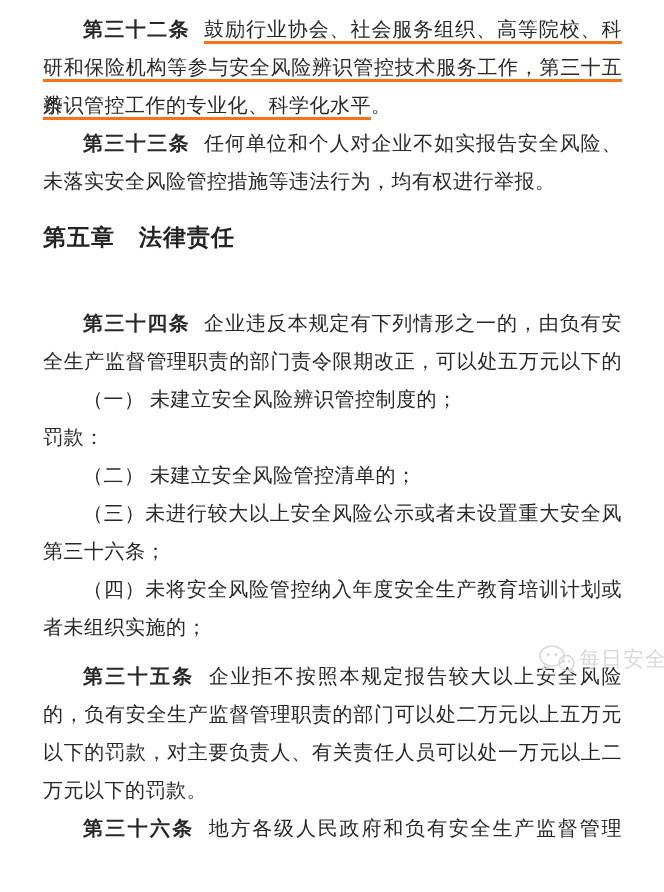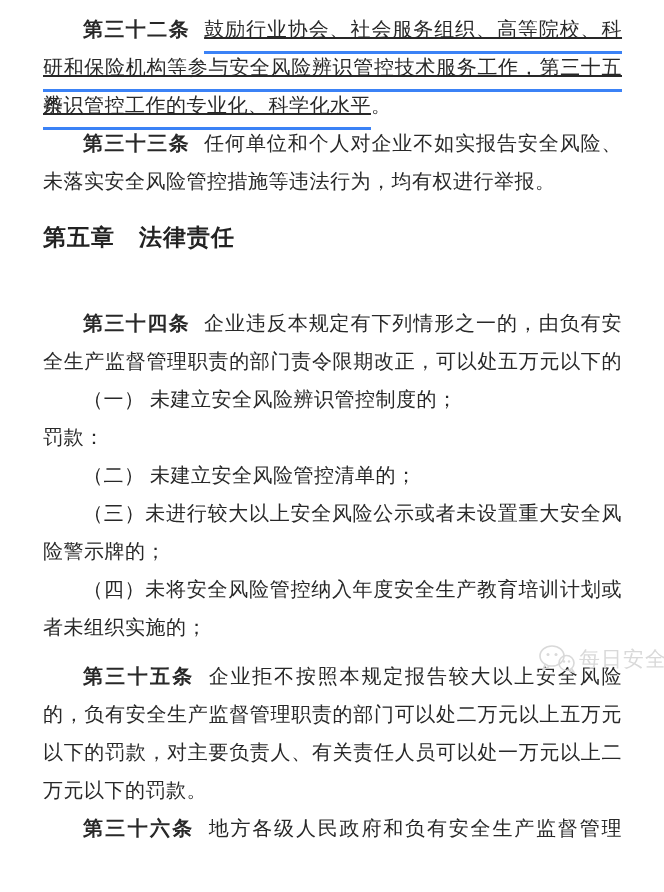--- a/index.html
+++ b/index.html
@@ -28,23 +28,22 @@
     white-space: normal;
   }
   .indent { padding-left: 40px; }
   .art-num {
     font-family: "Liberation Sans", "DejaVu Sans", sans-serif;
     font-weight: 700;
     letter-spacing: 1px;
   }
   .art-rest { margin-left: 14px; }
   .redline {
-    border-bottom: 3px solid #3b82f6;
-    padding-bottom: 11px;
-    text-decoration: underline;
+    border-bottom: 3px solid #f97316;
+    padding-bottom: 1px;
   }
   .chapter-line {
     height: 38px;
     line-height: 38px;
     text-align: left;
     font-family: "Liberation Sans", "DejaVu Sans", sans-serif;
     font-weight: 700;
     font-size: 23px;
     color: #222222;
     margin-top: 18px;
@@ -91,21 +90,21 @@
 
   <div class="line fill indent">
     <span class="art-num">第三十四条</span><span class="art-rest">企业违反本规定有下列情形之一的，由负有安</span>
   </div>
   <div class="line fill">全生产监督管理职责的部门责令限期改正，可以处五万元以下的</div>
   <div class="line indent">（一） 未建立安全风险辨识管控制度的；</div>
 
   <div class="line">罚款：</div>
   <div class="line indent">（二） 未建立安全风险管控清单的；</div>
   <div class="line fill indent">（三）未进行较大以上安全风险公示或者未设置重大安全风</div>
-  <div class="line">险警示牌的；</div>
+  <div class="line">第三十六条；</div>
   <div class="line fill indent">（四）未将安全风险管控纳入年度安全生产教育培训计划或</div>
   <div class="line">者未组织实施的；</div>
 
   <div class="line fill indent sp-before">
     <span class="art-num">第三十五条</span><span class="art-rest">企业拒不按照本规定报告较大以上安全风险</span>
   </div>
   <div class="line fill">的，负有安全生产监督管理职责的部门可以处二万元以上五万元</div>
   <div class="line fill">以下的罚款，对主要负责人、有关责任人员可以处一万元以上二</div>
   <div class="line">万元以下的罚款。</div>
 

